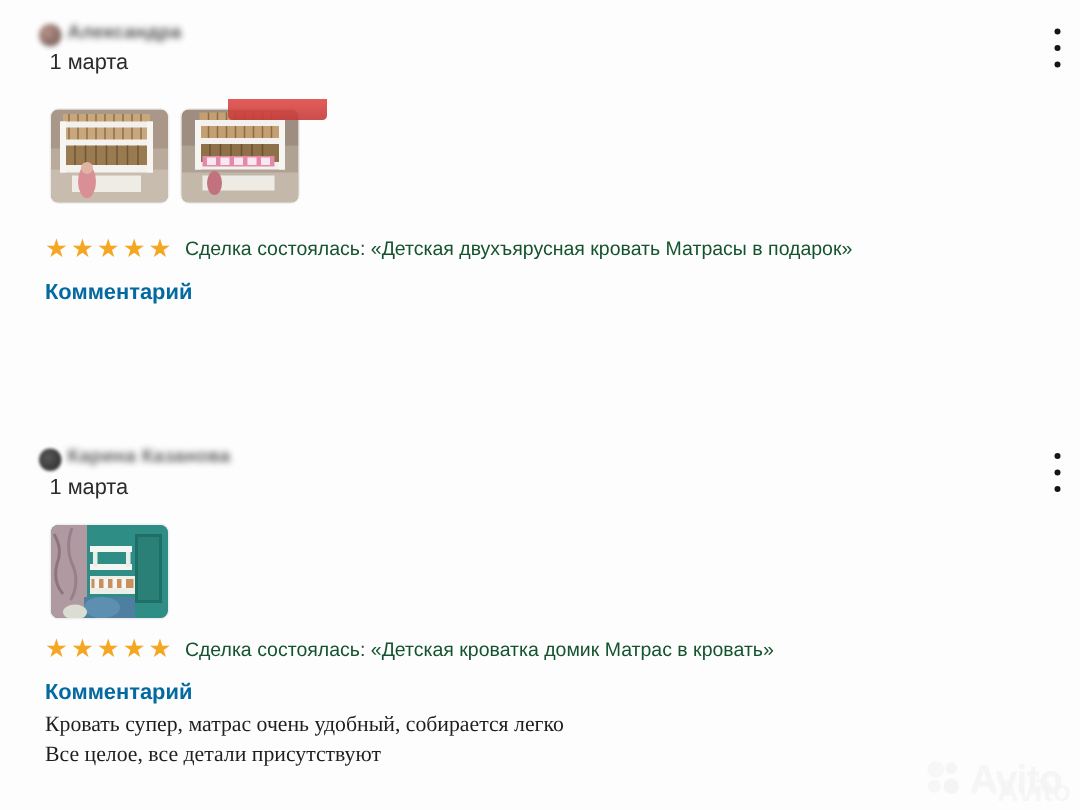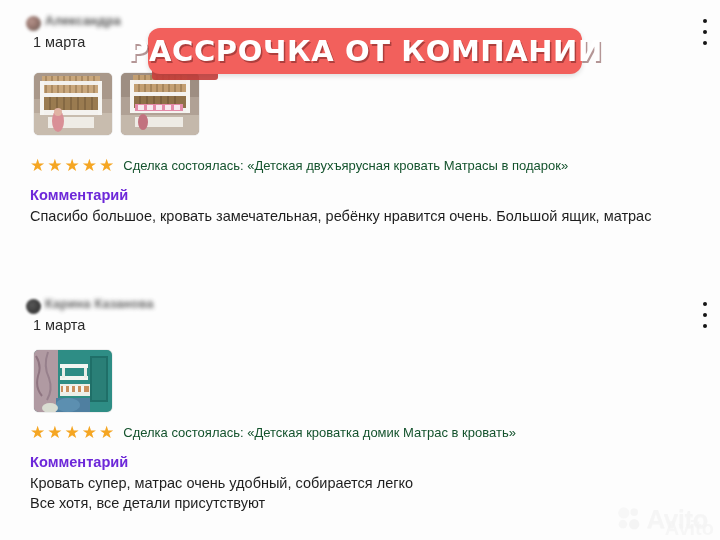--- a/index.html
+++ b/index.html
@@ -152,35 +152,35 @@
     font-size: 13px;
     color: #14532d;
   }
 
   
   .comment-title {
     position: absolute;
     left: 18px;
     font-size: 14.6px;
     font-weight: 700;
-    color: #6d28d9;
+    color: #0369a1;
   }
   #review-1 .comment-title { top: 173px; }
   #review-2 .comment-title { top: 157px; }
 
   .comment-body {
     position: absolute;
     left: 18px;
     width: 690px;
     font-size: 14.5px;
     line-height: 19.5px;
     color: #1e1e1e;
   }
   #review-1 .comment-body { top: 193px; }
-  #review-2 .comment-body { top: 177px; }
+  #review-2 .comment-body { top: 177px; font-family: Liberation Serif, serif; }
   .comment-body p { margin: 0; }
 
   
   .promo-banner {
     position: absolute;
     left: 148px;
     top: 28px;
     width: 434px;
     height: 46px;
     background: #f2605c;
@@ -349,21 +349,20 @@
         <span class="star">★</span>
         <span class="star">★</span>
         <span class="star">★</span>
       </div>
       <span class="deal-text">Сделка состоялась: «Детская двухъярусная кровать Матрасы в подарок»</span>
     </div>
 
     <div class="comment-title">Комментарий</div>
 
     <div class="comment-body">
-      <p>Спасибо большое, кровать замечательная, ребёнку нравится очень. Большой ящик, матрас</p>
     </div>
   </div>
 
   <div class="review" id="review-2">
 
     <div class="review-head">
       <div class="avatar"></div>
       <div class="username">Карина Казанова</div>
       <div class="date">1 марта</div>
       <div class="kebab">
@@ -410,28 +409,25 @@
         <span class="star">★</span>
         <span class="star">★</span>
       </div>
       <span class="deal-text">Сделка состоялась: «Детская кроватка домик Матрас в кровать»</span>
     </div>
 
     <div class="comment-title">Комментарий</div>
 
     <div class="comment-body">
       <p>Кровать супер, матрас очень удобный, собирается легко</p>
-      <p>Все хотя, все детали присутствуют</p>
+      <p>Все целое, все детали присутствуют</p>
     </div>
   </div>
 
   <div class="promo-under"></div>
-  <div class="promo-banner">
-    <span class="promo-text">РАССРОЧКА ОТ КОМПАНИИ</span>
-  </div>
 
   <div class="watermark">
     <svg class="wm-mark" viewBox="0 0 30 30">
       <circle cx="9" cy="8" r="6.5" fill="#f2f2f2"></circle>
       <circle cx="21" cy="7" r="4.5" fill="#efefef"></circle>
       <circle cx="8" cy="21" r="5" fill="#f1f1f1"></circle>
       <circle cx="21" cy="21" r="6" fill="#ededed"></circle>
     </svg>
     <span class="wm-text">Avito</span>
   </div>

